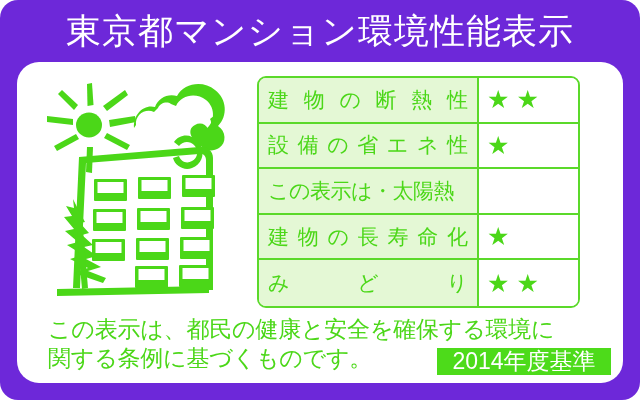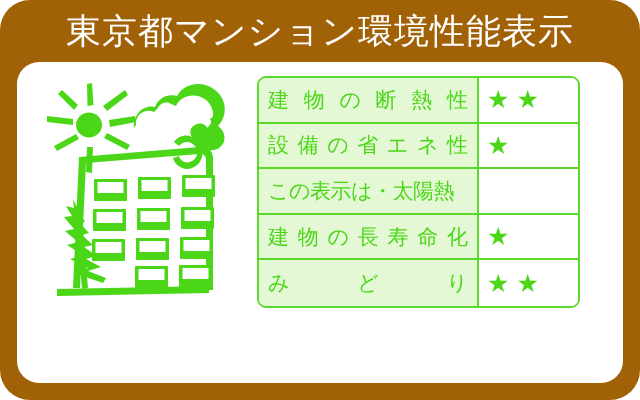--- a/index.html
+++ b/index.html
@@ -9,22 +9,22 @@
   }
   body {
     font-family: "Liberation Sans", "DejaVu Sans", sans-serif;
   }
 
   #label-card {
     position: relative;
     width: 640px;
     height: 400px;
     box-sizing: border-box;
-    background: #a16207;
-    border-radius: 30px;
+    background: #6d28d9;
+    border-radius: 18px;
     overflow: hidden;
   }
 
   
   #header-band {
     position: absolute;
     left: 0;
     top: 0;
     width: 640px;
     height: 62px;
@@ -333,15 +333,22 @@
           <span>り</span>
         </div>
         <div class="row-stars">
           <span class="star">★</span>
           <span class="star">★</span>
         </div>
       </div>
 
     </div>
 
+    <div id="footer-area">
+      <div id="footer-text">
+        <span class="line1">この表示は、都民の健康と安全を確保する環境に</span>
+        <span class="line2">関する条例に基づくものです。</span>
+      </div>
+      <div id="standard-badge">2014年度基準</div>
+    </div>
 
   </div>
 </div>
 
 </body></html>

